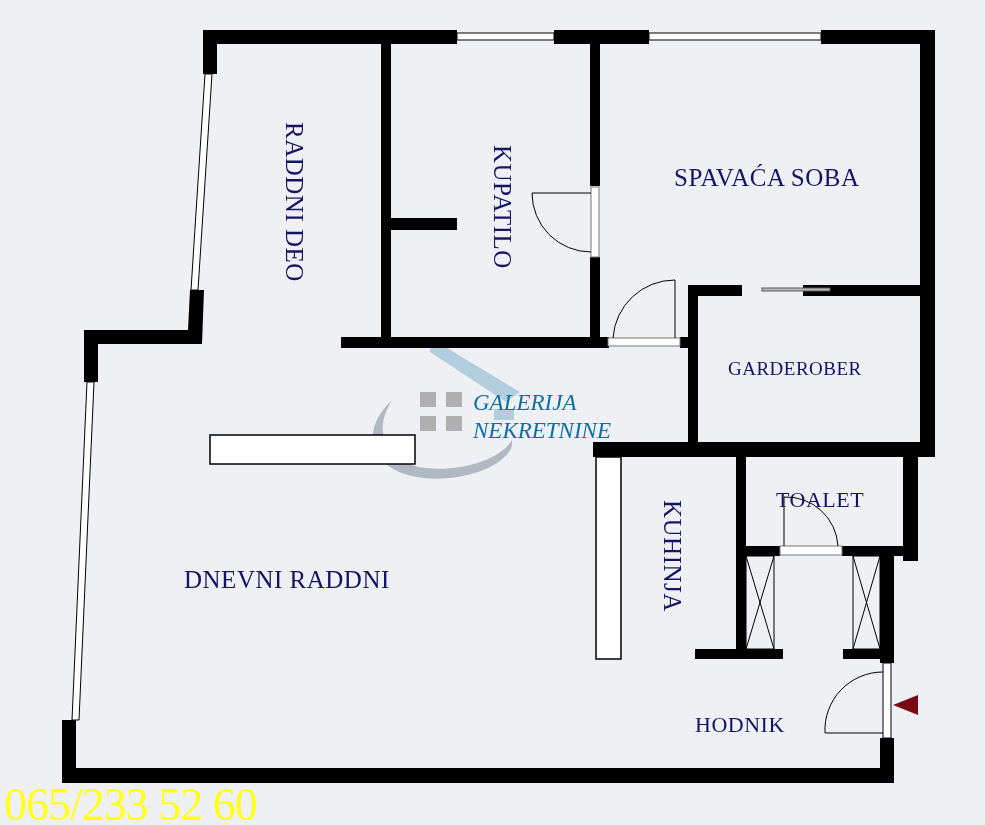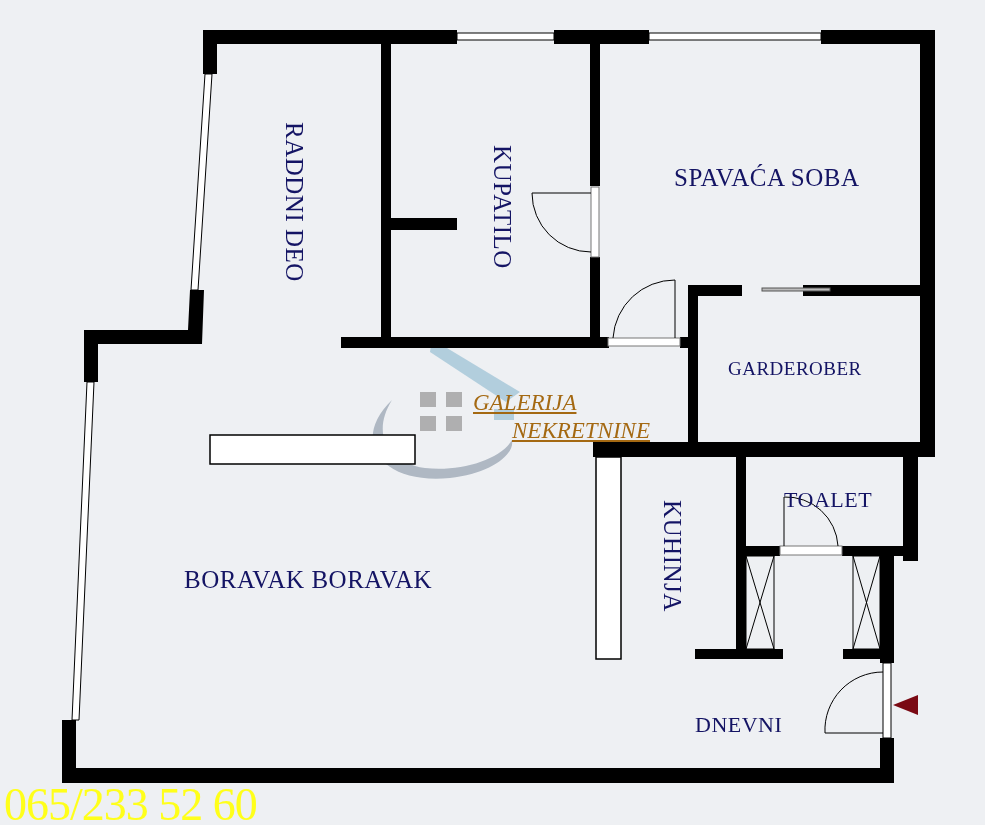--- a/index.html
+++ b/index.html
@@ -1,21 +1,21 @@
 <!DOCTYPE html>
 <html><head>
 <meta charset="utf-8">
 <style>
   html, body { margin:0; padding:0; }
   body { width:985px; height:825px; background:#eef0f3; position:relative; overflow:hidden; font-family:"DejaVu Serif", serif; }
   svg.plan { position:absolute; left:0; top:0; }
   .lbl { position:absolute; color:#141464; font-family:"Liberation Serif", "DejaVu Serif", serif; font-size:25px; white-space:nowrap; letter-spacing:0.5px; }
   .vert { transform-origin:left top; transform:rotate(90deg); }
   .phone { position:absolute; left:4px; top:782px; color:#ffff1a; font-family:"Liberation Serif", serif; font-size:46px; line-height:46px; white-space:nowrap; letter-spacing:-1px; }
-  .wm-text { position:absolute; color:#a16207; font-family:"Liberation Serif", serif; font-style:italic; font-size:23px; white-space:nowrap; opacity:0.95;text-decoration:underline; }
+  .wm-text { position:absolute; color:#0369a1; font-family:"Liberation Serif", serif; font-style:italic; font-size:23px; white-space:nowrap; opacity:0.95; }
 </style>
 </head>
 <body>
 
 <svg class="plan" width="985" height="825" viewBox="0 0 985 825" xmlns="http://www.w3.org/2000/svg">
 
   <g opacity="0.75">
     <path d="M432 339 L520 392 L506 402 L430 352 Z" fill="#9fc3d6"></path>
     <path d="M392 400 C350 440 380 485 450 478 C490 474 515 455 512 440 C500 460 460 472 425 468 C385 462 372 432 392 400 Z" fill="#9aa6b4"></path>
     <rect x="420" y="392" width="16" height="15" fill="#9a9a9a"></rect>
@@ -109,24 +109,24 @@
     <path d="M784 546 L784 497 A52 52 0 0 1 838 546"></path>
 
     <rect x="883" y="663" width="8" height="75" fill="#fff" stroke="#000"></rect>
     <path d="M883 672 A58 58 0 0 0 825 733 L883 733"></path>
   </g>
 
   <polygon points="893,705 918,695 918,715" fill="#7a0a14"></polygon>
 </svg>
 
 <div class="wm-text" style="left:473px; top:390px;">GALERIJA</div>
-<div class="wm-text" style="left:473px; top:418px;margin-left:39px;">NEKRETNINE</div>
+<div class="wm-text" style="left:473px; top:418px;">NEKRETNINE</div>
 
 <div class="lbl vert" style="left:308px; top:122px;">RADDNI DEO</div>
 <div class="lbl vert" style="left:516px; top:145px;">KUPATILO</div>
 <div class="lbl" style="left:674px; top:164px;">SPAVAĆA SOBA</div>
 <div class="lbl" style="left:728px; top:358px; font-size:19px;">GARDEROBER</div>
-<div class="lbl" style="left:776px; top:487px; font-size:22px;margin-left:8px;">TOALET</div>
+<div class="lbl" style="left:776px; top:487px; font-size:22px;">TOALET</div>
 <div class="lbl vert" style="left:686px; top:500px;">KUHINJA</div>
-<div class="lbl" style="left:184px; top:566px;">BORAVAK BORAVAK</div>
-<div class="lbl" style="left:695px; top:712px; font-size:22px;">DNEVNI</div>
+<div class="lbl" style="left:184px; top:566px;">DNEVNI RADDNI</div>
+<div class="lbl" style="left:695px; top:712px; font-size:22px;">HODNIK</div>
 
 <div class="phone">065/233 52 60</div>
 
 </body></html>

